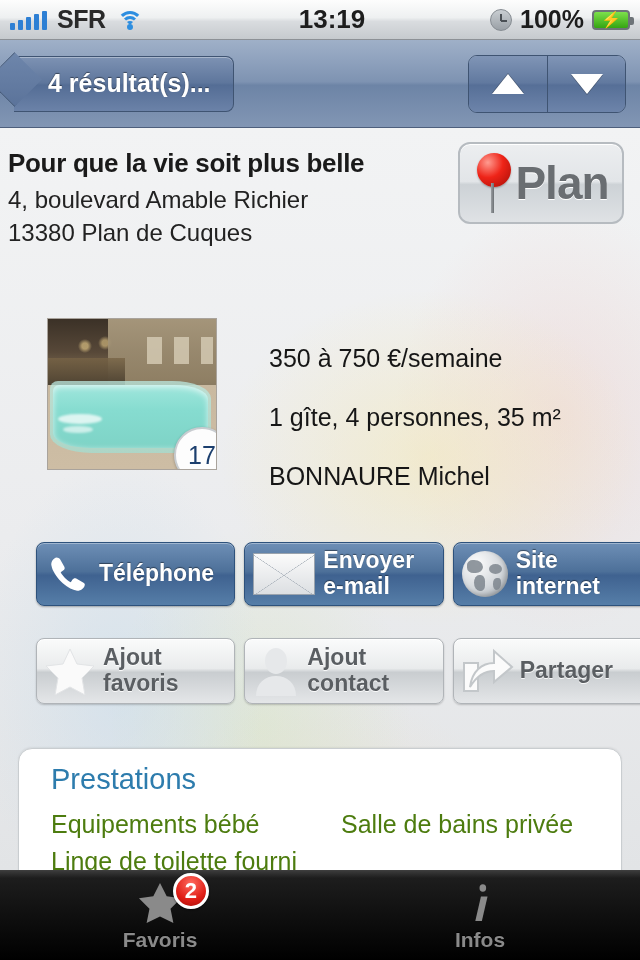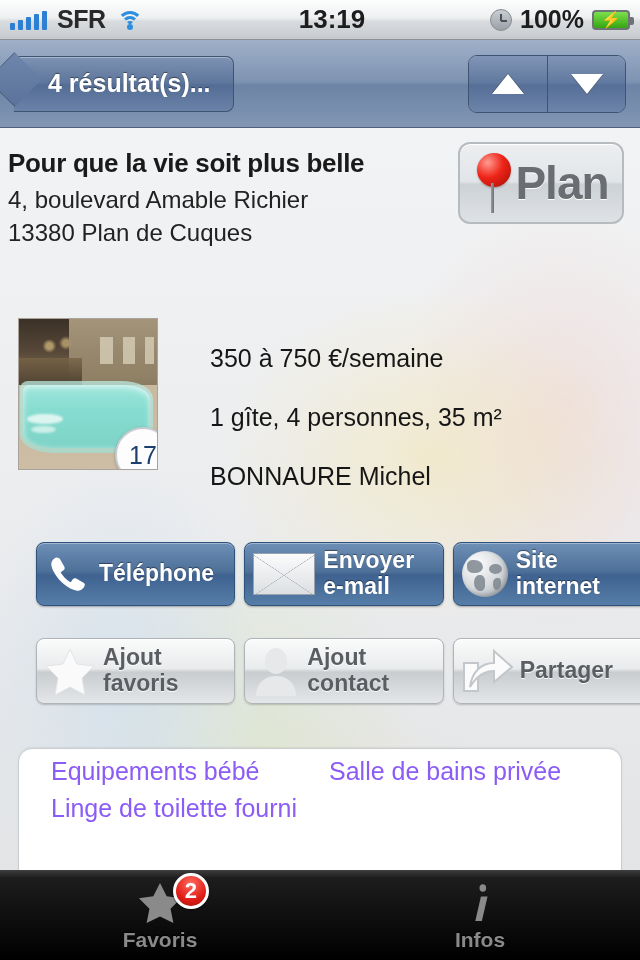--- a/index.html
+++ b/index.html
@@ -116,26 +116,27 @@
     background: radial-gradient(circle at 32% 28%, #ff9b90 0%, #ee2418 45%, #a50d06 100%);
     box-shadow: 0 1px 2px rgba(0,0,0,.3); }
   .pin .stem { position: absolute; top: 32px; left: 18px; width: 3px; height: 30px;
     background: linear-gradient(to right, #9a9ea2, #6c7074); }
   .plantext { font-size: 46px; font-weight: bold; color: #6a6e72; letter-spacing: -1px;
     text-shadow: 0 1px 0 #fff; }
 
   
   .listing { position: absolute; top: 190px; left: 0; width: 640px; display: flex; padding: 0 18px; }
   .thumb {
-    width: 140px; height: 152px; border: 1px solid #a9a39c; flex: none;
+    width: 170px; height: 152px; border: 1px solid #a9a39c; flex: none;
     position: relative; overflow: hidden;
     background:
       radial-gradient(circle at 22% 18%, rgba(255,224,150,.55) 0 3px, rgba(255,224,150,0) 7px),
       radial-gradient(circle at 34% 16%, rgba(255,224,150,.5) 0 3px, rgba(255,224,150,0) 7px),
       linear-gradient(to bottom, #3b3127 0%, #574838 22%, #6d5c46 30%, #7e6a50 36%, #8a7457 40%, #6a6056 44%, #3e3b35 46%, #2c2c2a 48%);
+    margin-left: 29px;
   }
   .thumb .house { position:absolute; top:0; right:0; width:64%; height:44%;
     background: linear-gradient(to bottom, #b0a083, #8d7e63); opacity:.9; }
   .thumb .win { position:absolute; background:#d7cdb6; opacity:.8; }
   .thumb .w1 { top:12%; right:32%; width:9%; height:18%; }
   .thumb .w2 { top:12%; right:16%; width:9%; height:18%; }
   .thumb .w3 { top:12%; right:2%; width:7%; height:18%; }
   .thumb .deck { position:absolute; left:0; bottom:0; width:100%; height:56%;
     background: linear-gradient(to bottom, #c9b9a0 0%, #cdbda4 100%); }
   .thumb .pool { position:absolute; left:3%; bottom:14%; width:92%; height:42%;
@@ -207,21 +208,21 @@
   .ic-share { width: 54px; height: 48px; }
 
   
   .panel {
     position: absolute; left: 18px; top: 620px; width: 604px; height: 160px;
     background: #fff; border: 1px solid #c9cdd0;
     border-radius: 14px 14px 0 0; overflow: hidden;
     box-shadow: 0 -1px 2px rgba(0,0,0,.06);
   }
   .panel-title { font-size: 29px; color: #2d7cad; padding: 14px 0 6px 32px; }
-  .prow { display: flex; padding: 0 0 0 32px; font-size: 25px; color: #8b5cf6; margin-top: 8px; }
+  .prow { display: flex; padding: 0 0 0 32px; font-size: 25px; color: #4d7c0f; margin-top: 8px; gap: 12px; }
   .prow > div:first-child { width: 278px; }
 
   
   .tabbar {
     position: absolute; bottom: 0; left: 0; width: 640px; height: 90px;
     background: linear-gradient(to bottom, #3a3a3a 0%, #1d1d1d 8%, #111 45%, #000 100%);
     border-top: 1px solid #3d3d3d; display: flex;
   }
   .tab { flex: 1; position: relative; display: flex; flex-direction: column;
     align-items: center; justify-content: center; gap: 2px; }
@@ -384,20 +385,21 @@
           <svg viewBox="0 0 54 48" width="54" height="48">
             <path d="M4 16h14v28H4z" fill="#fbfbfb" stroke="#c3c7ca" stroke-width="2"></path>
             <path d="M10 40c2-16 12-24 24-24v-12l18 16-18 15V24c-10 0-18 6-24 16z" fill="#fbfbfb" stroke="#c3c7ca" stroke-width="2"></path>
           </svg>
         </span>
         <span class="lbl">Partager</span>
       </div>
     </div>
 
     <div class="panel">
+      <div class="panel-title">Prestations</div>
       <div class="prow">
         <div>Equipements bébé</div>
         <div>Salle de bains privée</div>
       </div>
       <div class="prow">
         <div>Linge de toilette fourni</div>
       </div>
     </div>
 
   </div>

